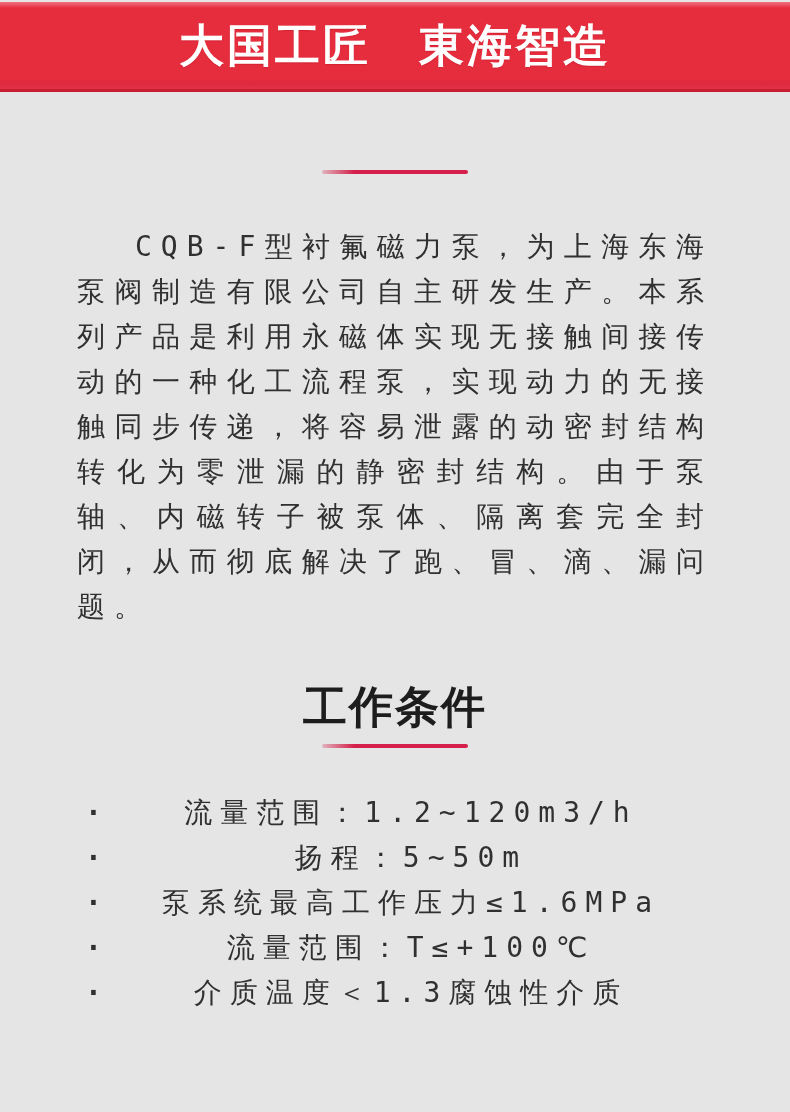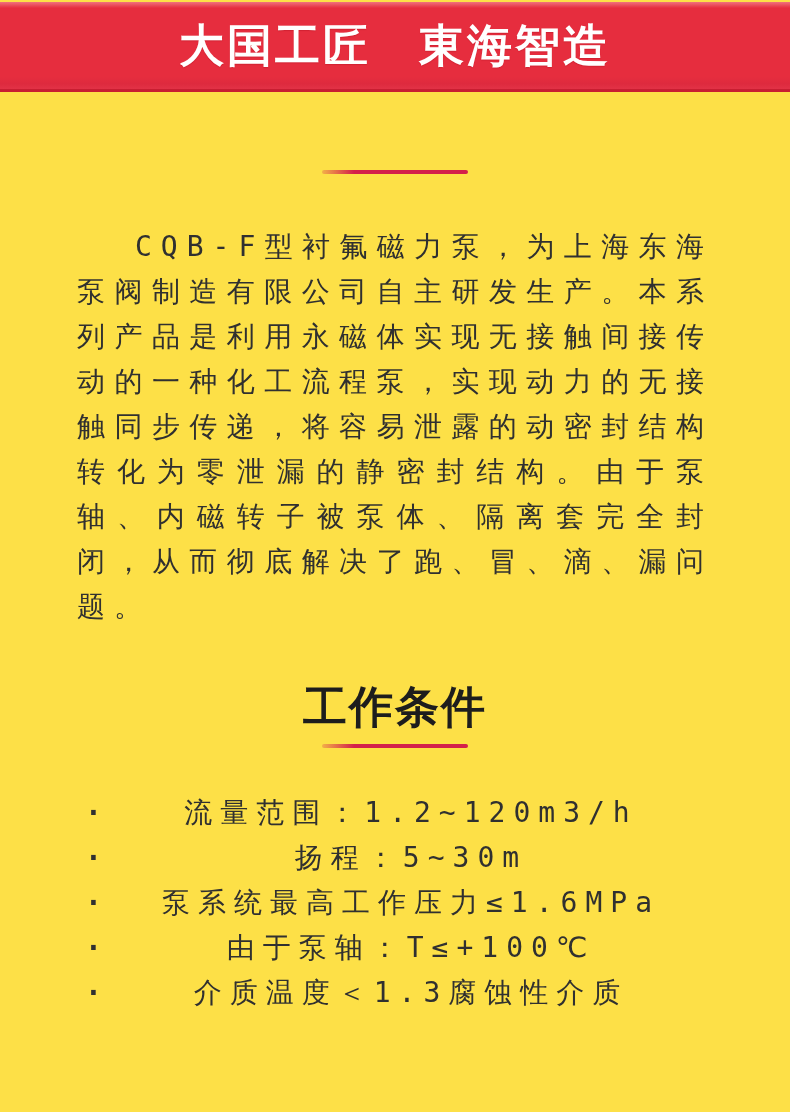--- a/index.html
+++ b/index.html
@@ -4,21 +4,21 @@
 <style>
   html, body {
     margin: 0;
     padding: 0;
     background: #ffffff;
   }
   .page {
     position: relative;
     width: 790px;
     height: 1112px;
-    background: #fde047;
+    background: #e5e5e5;
     overflow: hidden;
     font-family: "DejaVu Sans", sans-serif;
   }
 
   
   .banner {
     margin-top: 2px;
     height: 87px;
     background: linear-gradient(180deg,
       #f0717e 0%,
@@ -125,29 +125,29 @@
     <h1 class="section-title">工作条件</h1>
     <div class="title-underline"></div>
 
     <ul class="cond-list">
       <li class="cond-item">
         <span class="bullet"></span>
         <span>流量范围：1.2~120m3/h</span>
       </li>
       <li class="cond-item">
         <span class="bullet"></span>
-        <span>扬程：5~30m</span>
+        <span>扬程：5~50m</span>
       </li>
       <li class="cond-item">
         <span class="bullet"></span>
         <span>泵系统最高工作压力≤1.6MPa</span>
       </li>
       <li class="cond-item">
         <span class="bullet"></span>
-        <span>由于泵轴：T≤+100℃</span>
+        <span>流量范围：T≤+100℃</span>
       </li>
       <li class="cond-item">
         <span class="bullet"></span>
         <span>介质温度＜1.3腐蚀性介质</span>
       </li>
     </ul>
   </section>
 
 </div>
 

